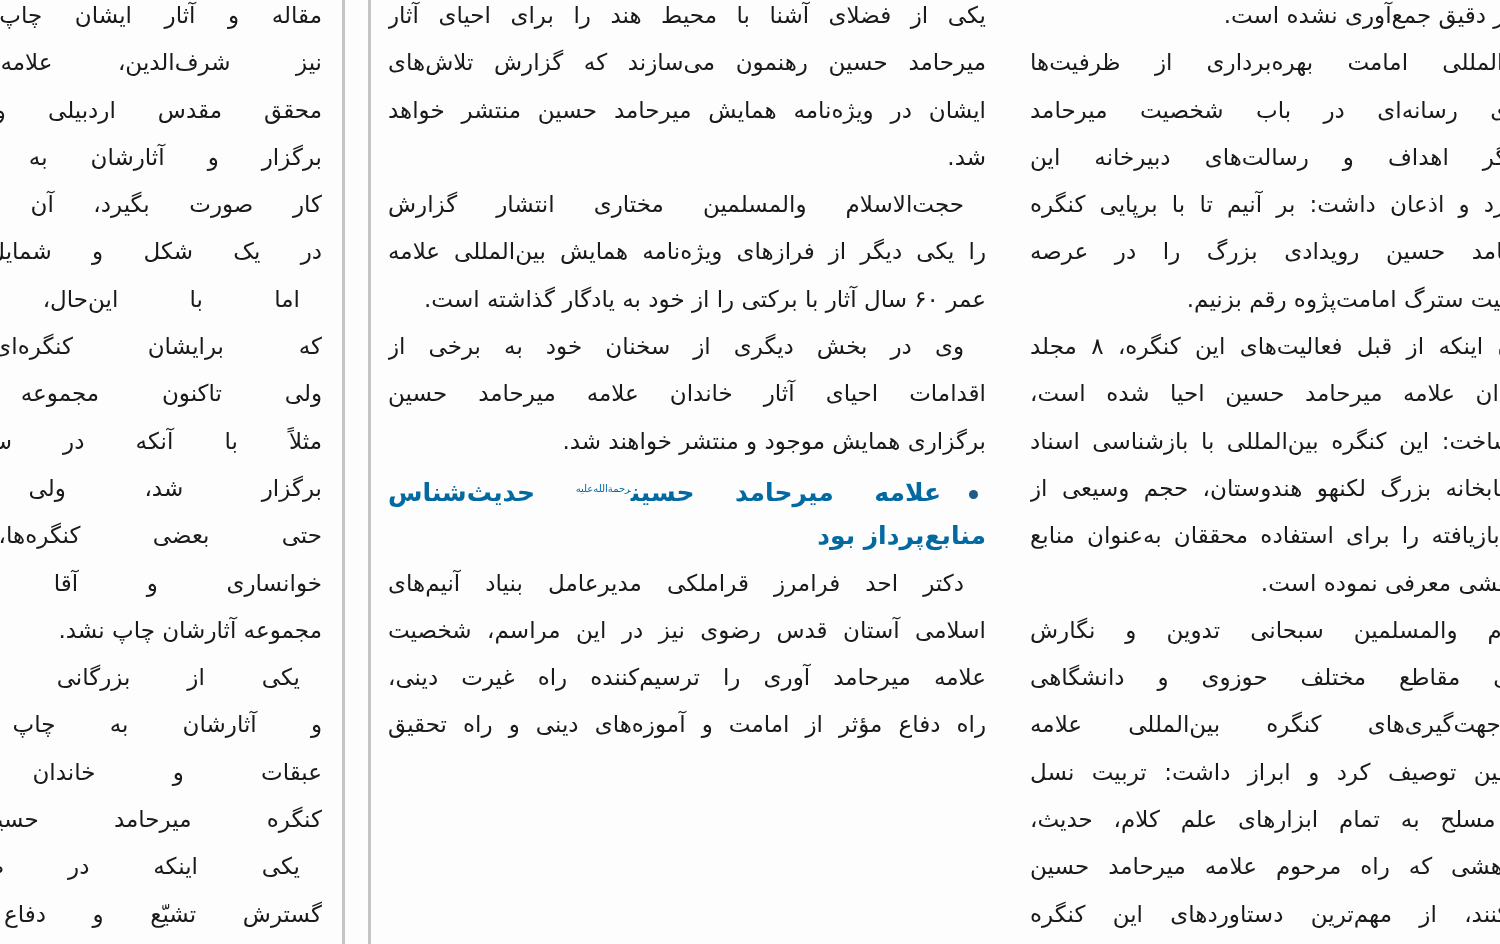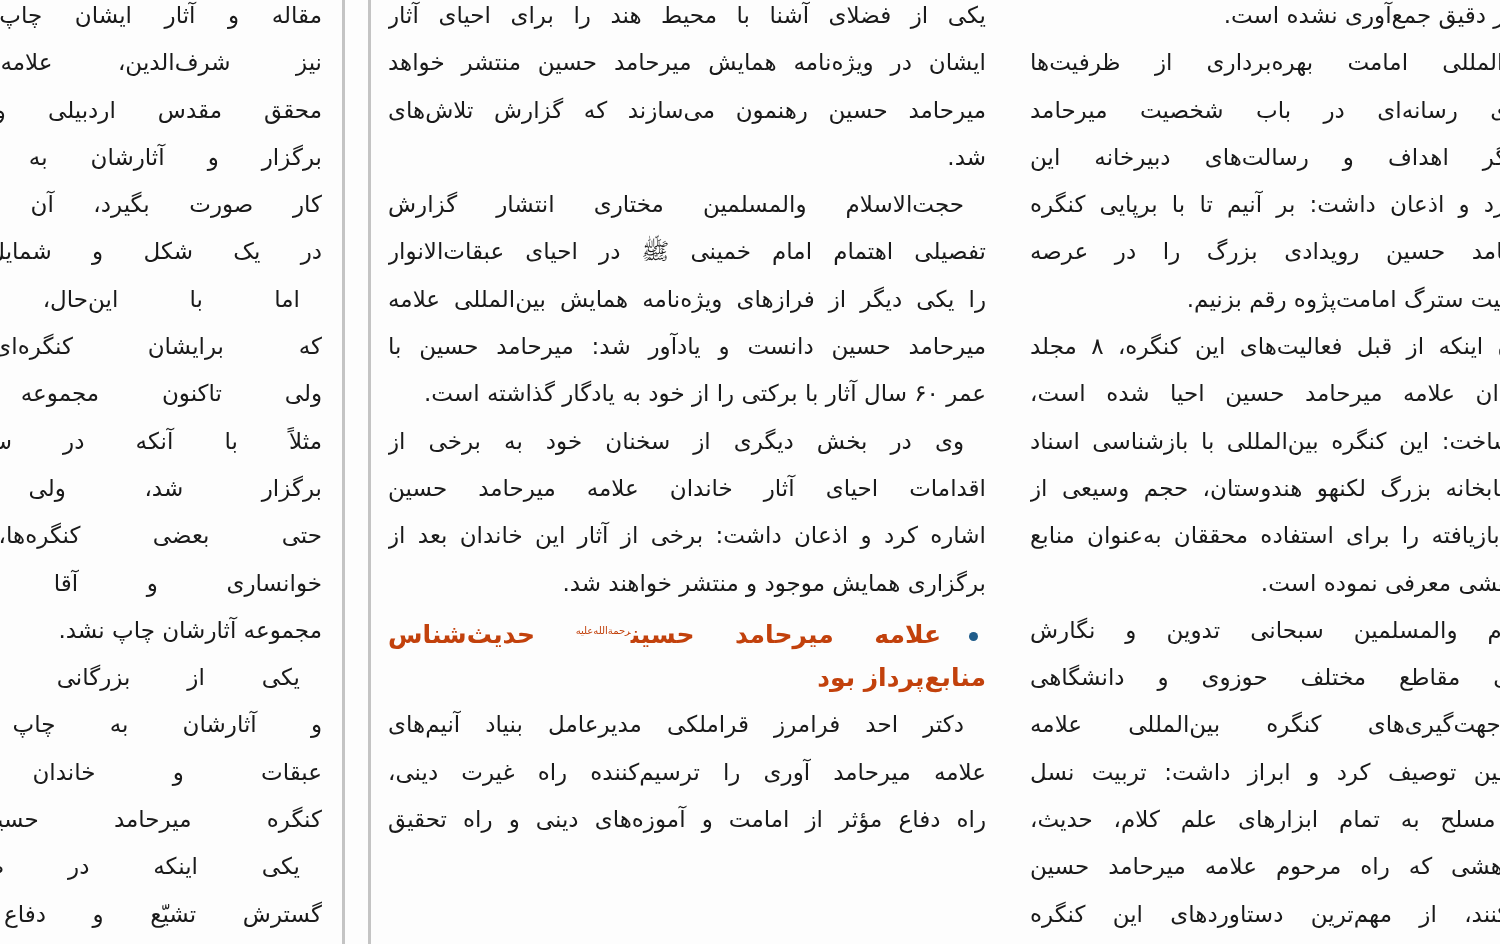--- a/index.html
+++ b/index.html
@@ -45,21 +45,21 @@
   }
   .line.indent {
     padding-right: 22px;
   }
   .heading {
     display: block;
     height: 47.3px;
     line-height: 47.3px;
     font-size: 25px;
     font-weight: bold;
-    color: #c2410c;
+    color: #0369a1;
     white-space: nowrap;
     text-align: justify;
     text-align-last: justify;
   }
   .heading.last {
     text-align-last: right;
   }
   .bullet {
     display: inline-block;
     width: 9px;
@@ -146,41 +146,39 @@
     </div>
   </div>
 
   <div class="rule" id="rule-1"></div>
   <div class="rule" id="rule-2"></div>
 
   <div class="col" id="col-mid">
     <div class="col-inner">
 
       <span class="line">یکی از فضلای آشنا با محیط هند را برای احیای آثار</span>
+      <span class="line">میرحامد حسین رهنمون می‌سازند که گزارش تلاش‌های</span>
       <span class="line">ایشان در ویژه‌نامه همایش میرحامد حسین منتشر خواهد</span>
-      <span class="line">میرحامد حسین رهنمون می‌سازند که گزارش تلاش‌های</span>
       <span class="line last">شد.</span>
 
       <span class="line indent">حجت‌الاسلام والمسلمین مختاری انتشار گزارش</span>
-      <span class="line">تفصیلی اهتمام امام خمینی ﷺ در احیای عبقات‌الانوار</span>
       <span class="line">را یکی دیگر از فرازهای ویژه‌نامه همایش بین‌المللی علامه</span>
-      <span class="line">میرحامد حسین دانست و یادآور شد: میرحامد حسین با</span>
       <span class="line last">عمر ۶۰ سال آثار با برکتی را از خود به یادگار گذاشته است.</span>
 
       <span class="line indent">وی در بخش دیگری از سخنان خود به برخی از</span>
       <span class="line">اقدامات احیای آثار خاندان علامه میرحامد حسین</span>
-      <span class="line">اشاره کرد و اذعان داشت: برخی از آثار این خاندان بعد از</span>
       <span class="line last">برگزاری همایش موجود و منتشر خواهند شد.</span>
 
       <span class="heading">
         <span class="bullet"></span><span>علامه میرحامد حسین</span><span class="honorific">رحمة‌الله‌علیه</span> <span>حدیث‌شناس</span>
       </span>
       <span class="heading last">منابع‌پرداز بود</span>
 
       <span class="line indent">دکتر احد فرامرز قراملکی مدیرعامل بنیاد آنیم‌های</span>
+      <span class="line">اسلامی آستان قدس رضوی نیز در این مراسم، شخصیت</span>
       <span class="line">علامه میرحامد آوری را ترسیم‌کننده راه غیرت دینی،</span>
       <span class="line">راه دفاع مؤثر از امامت و آموزه‌های دینی و راه تحقیق</span>
     </div>
   </div>
 
   <div class="col" id="col-right">
     <div class="col-inner">
       <span class="line last">تاکنون به طور دقیق جمع‌آوری نشده است.</span>
       <span class="line indent">بنیاد بین‌المللی امامت بهره‌برداری از ظرفیت‌ها</span>
       <span class="line">و برنامه‌های رسانه‌ای در باب شخصیت میرحامد</span>

